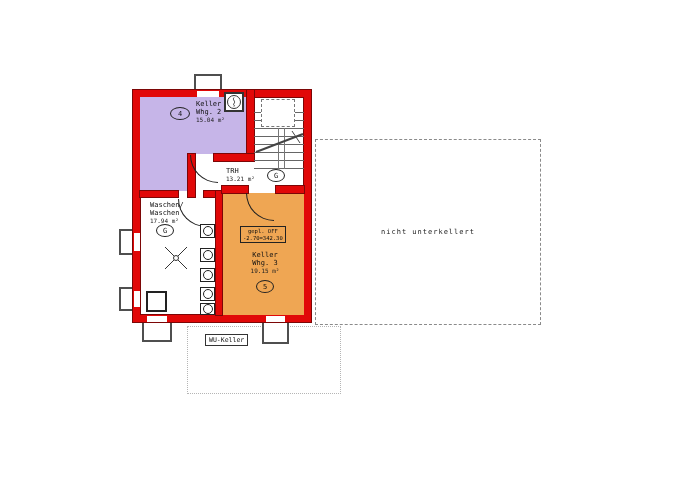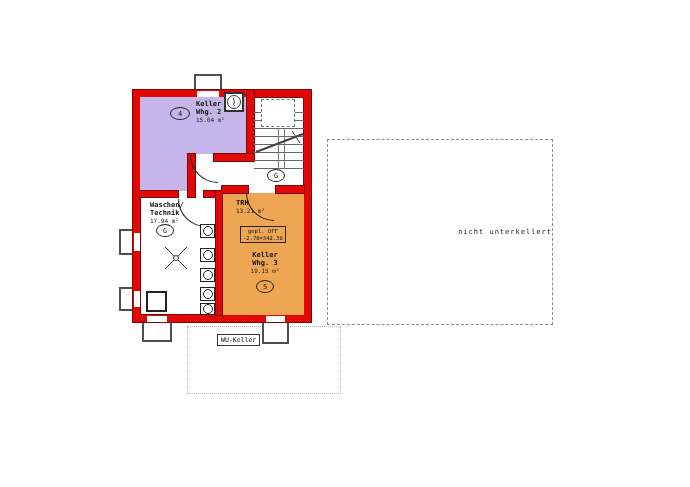--- a/index.html
+++ b/index.html
@@ -24,33 +24,33 @@
   
   .arc{border-left:1px solid #222;border-bottom:1px solid #222;border-bottom-left-radius:100% 100%;}
   
   .chimney{border:2px solid #333;background:#fff;display:flex;align-items:center;justify-content:center;}
   .appliance{border:1px solid #222;background:#fff;display:flex;align-items:center;justify-content:center;}
   .appliance .dot{width:8px;height:8px;border:1px solid #222;border-radius:50%;}
   .sump{border:2px solid #222;background:#fff;}
   
   .badge{border:1px solid #222;border-radius:50%;display:flex;align-items:center;justify-content:center;
          font-size:7px;background:transparent;}
-  .rname{font-size:7px;line-height:8px;white-space:pre;font-weight:bold;}
+  .rname{font-size:7px;line-height:8px;white-space:pre;}
   .rarea{font-size:6px;line-height:7px;color:#222;}
   .levelbox{border:1px solid #222;font-size:5.5px;line-height:6.5px;text-align:center;padding:1px 2px;}
   .boxedlabel{border:1px solid #333;background:#fff;font-size:6.5px;padding:1px 3px;}
   .ctr{text-align:center;}
   svg{position:absolute;left:0;top:0;pointer-events:none;}
 </style>
 </head>
 <body>
 
 <div class="canvas">
 
-  <div class="abs dashed-region" style="left:327px;top:139px;width:226px;height:186px;justify-content:flex-end;">
+  <div class="abs dashed-region" style="left:315px;top:139px;width:226px;height:186px;">
     <span>nicht unterkellert</span>
   </div>
 
   <div class="abs dotted-region" style="left:187px;top:326px;width:154px;height:68px;"></div>
 
   <div class="abs lightwell" style="left:194px;top:74px;width:28px;height:18px;"></div>
   <div class="abs lightwell" style="left:119px;top:229px;width:16px;height:26px;"></div>
   <div class="abs lightwell" style="left:119px;top:287px;width:16px;height:24px;"></div>
   <div class="abs lightwell" style="left:142px;top:320px;width:30px;height:22px;"></div>
   <div class="abs lightwell" style="left:262px;top:320px;width:27px;height:24px;"></div>
@@ -116,39 +116,39 @@
     <line x1="292" y1="131" x2="300" y2="143" stroke="#444" stroke-width="1"></line>
   </svg>
 
   <div class="abs badge" style="left:170px;top:107px;width:20px;height:13px;">4</div>
   <div class="abs" style="left:196px;top:100px;">
     <div class="rname">Keller</div>
     <div class="rname">Whg. 2</div>
     <div class="rarea">15.04 m²</div>
   </div>
 
-  <div class="abs" style="left:236px;top:167px;margin-top:32px;">
+  <div class="abs" style="left:226px;top:167px;">
     <div class="rname">TRH</div>
     <div class="rarea">13.21 m²</div>
   </div>
   <div class="abs badge" style="left:267px;top:169px;width:18px;height:13px;">G</div>
 
   <div class="abs" style="left:150px;top:201px;">
     <div class="rname">Waschen/</div>
-    <div class="rname">Technik</div>
+    <div class="rname">Waschen</div>
     <div class="rarea">17.94 m²</div>
   </div>
   <div class="abs badge" style="left:156px;top:224px;width:18px;height:13px;">G</div>
 
   <div class="abs levelbox" style="left:240px;top:226px;">
     <div>gepl. OFF</div>
     <div>-2.70=342.30</div>
   </div>
   <div class="abs ctr" style="left:240px;top:251px;width:50px;">
     <div class="rname">Keller</div>
     <div class="rname">Whg. 3</div>
     <div class="rarea">19.15 m²</div>
   </div>
   <div class="abs badge" style="left:256px;top:280px;width:18px;height:13px;">5</div>
 
-  <div class="abs boxedlabel" style="left:217px;top:334px;">WU-Keller</div>
+  <div class="abs boxedlabel" style="left:205px;top:334px;">WU-Keller</div>
 
 </div>
 
 </body></html>

